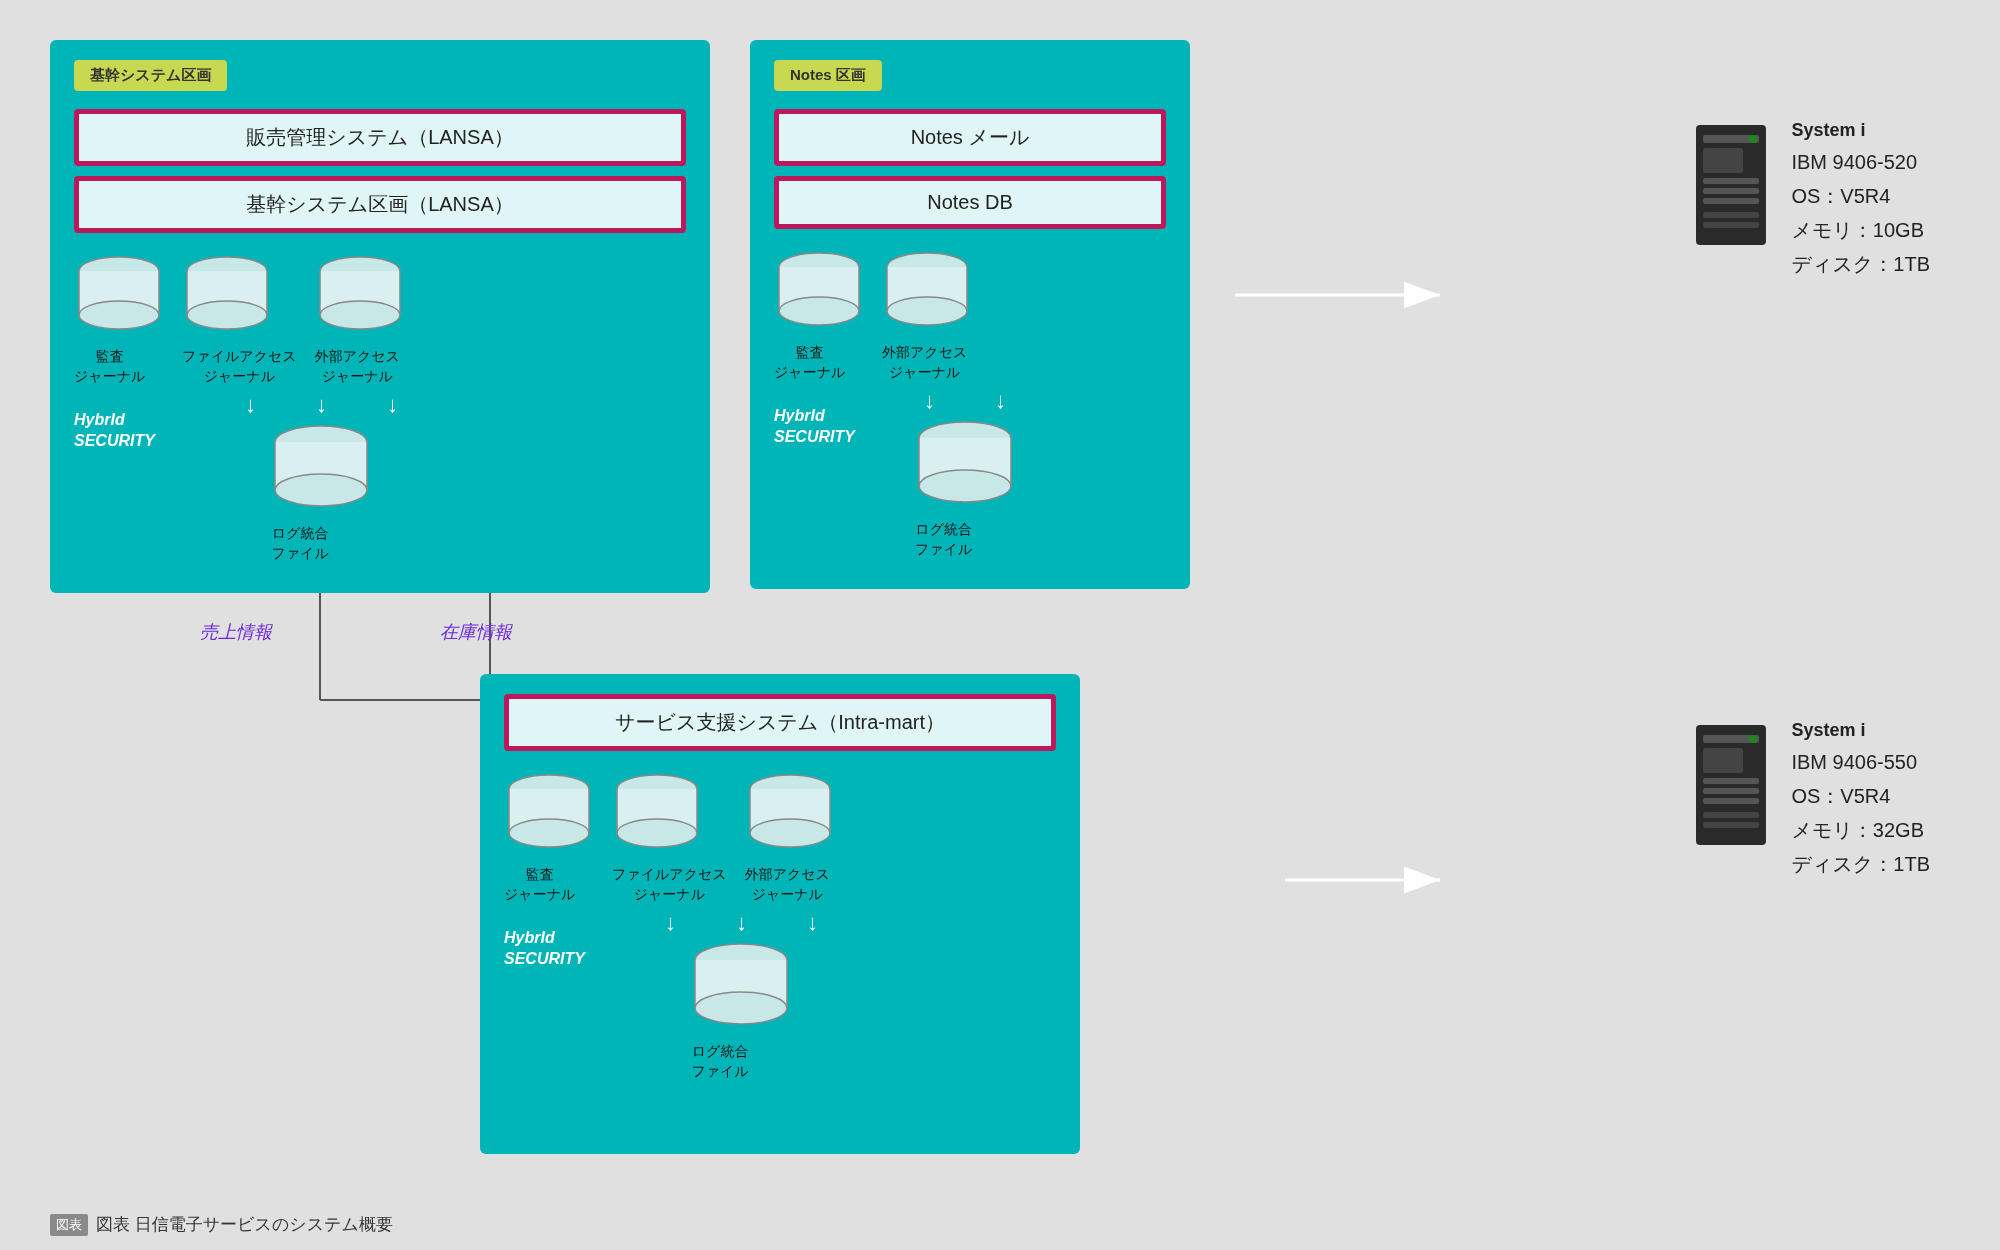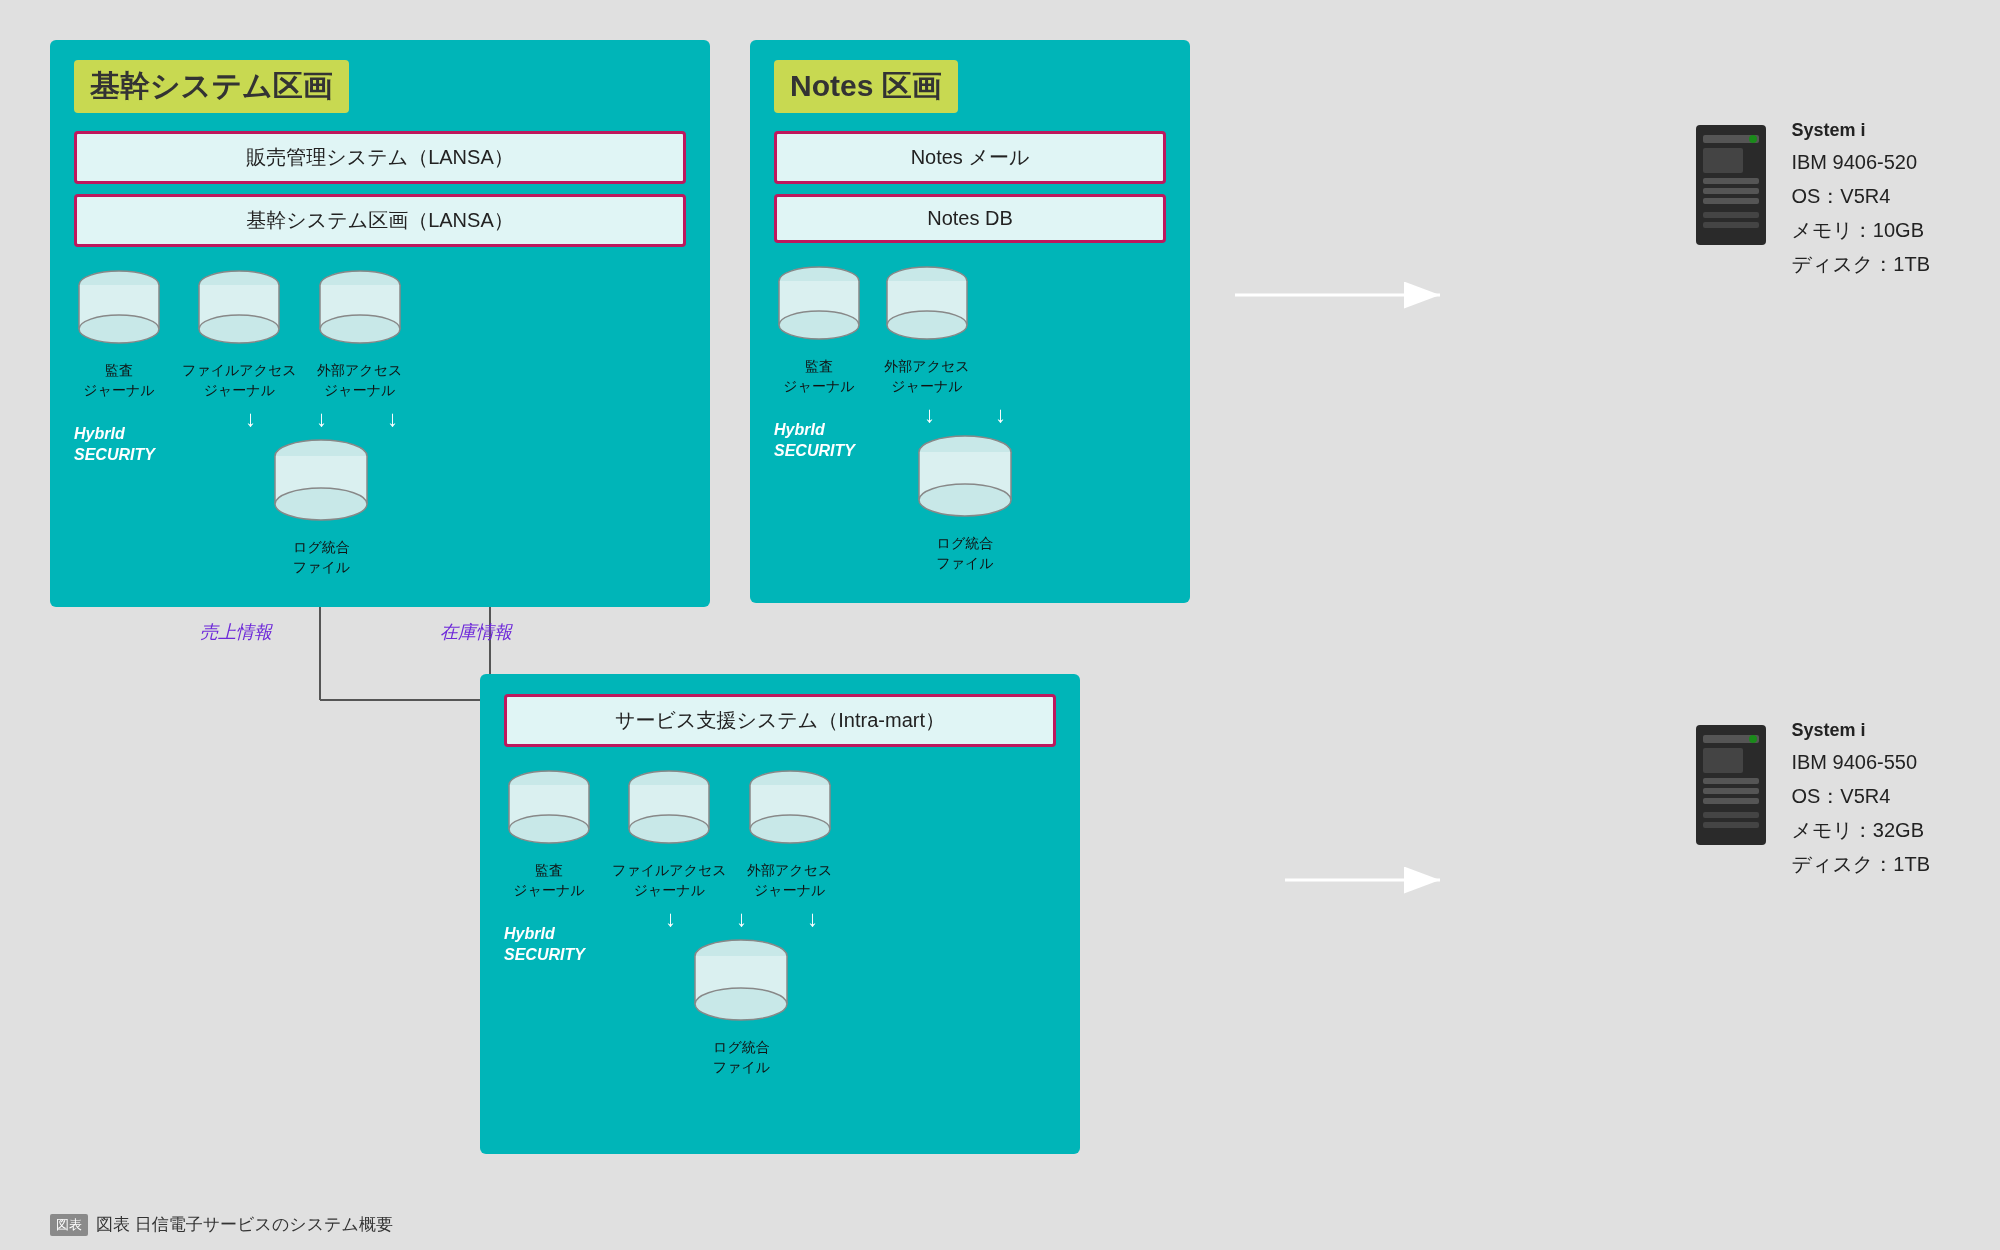--- a/index.html
+++ b/index.html
@@ -42,44 +42,44 @@
       min-height: 480px;
       margin-left: auto;
       margin-right: 280px;
     }
 
     
     .section-badge {
       display: inline-block;
       background: #c8d951;
       color: #333;
-      font-size: 30px;
+      font-size: 15px;
       font-weight: bold;
       padding: 6px 16px;
       border-radius: 4px;
       margin-bottom: 18px;
     }
 
     
     .system-box {
       background: #e0f5f5;
-      border: 3px solid #be185d;
+      border: 5px solid #be185d;
       border-radius: 4px;
       text-align: center;
       padding: 10px 20px;
       font-size: 20px;
       margin-bottom: 10px;
       color: #222;
     }
 
     
     .cylinder-wrap {
       display: flex;
       flex-direction: column;
-      align-items: center;
+      align-items: flex-start;
     }
 
     .cyl-label {
       font-size: 14px;
       text-align: center;
       color: #111;
       margin-top: 14px;
       line-height: 1.4;
     }
 

